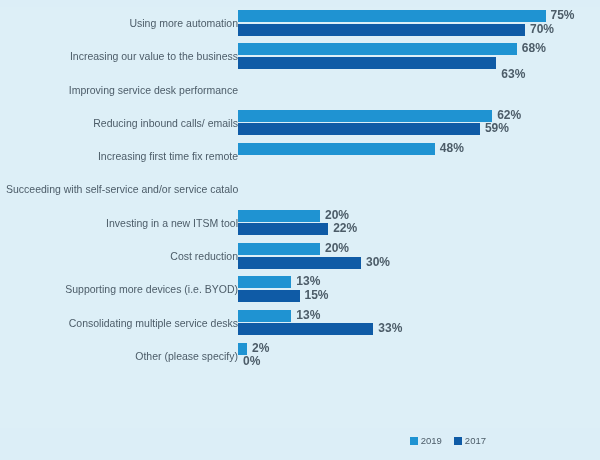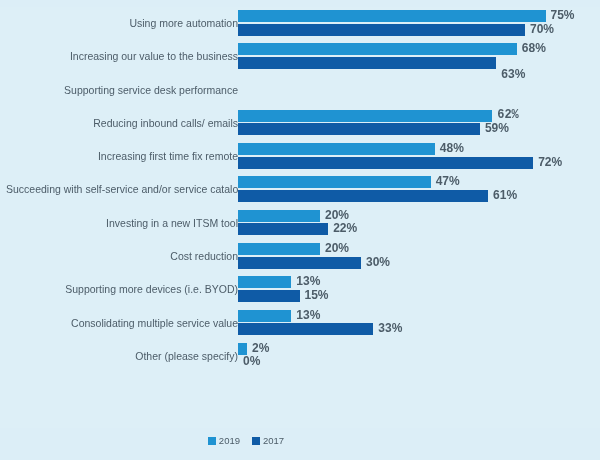--- a/index.html
+++ b/index.html
@@ -95,21 +95,21 @@
     font-weight: bold;
     color: #4c5c68;
     white-space: nowrap;
     line-height: 13px;
   }
   .legend {
     position: absolute;
     left: 0;
     top: 435px;
     width: 492px;
-    text-align: center;
+    text-align: right;
     font-size: 9.5px;
     color: #4c5c68;
   }
   .legend-item {
     display: inline-block;
     margin: 0 6px;
     white-space: nowrap;
   }
   .legend-swatch {
     display: inline-block;
@@ -150,62 +150,48 @@
             <div class="bar y2019" style="width: 278.8px; background: rgb(31, 147, 210);"></div>
             <span class="bar-value" style="left: 283.8px;">68%</span>
           </div>
           <div class="bar-wrap">
             <div class="bar y2017" style="width: 258.3px; background: rgb(15, 91, 166);"></div>
             <span class="bar-value" style="left: 263.3px; margin-top: 12px;">63%</span>
           </div>
         </div>
       </div>
       <div class="row">
-        <div class="cat-label">Supporting service desk performance</div>
+        <div class="cat-label">Improving service desk performance</div>
         <div class="bars">
         </div>
       </div>
       <div class="row">
         <div class="cat-label">Reducing inbound calls/ emails</div>
         <div class="bars">
           <div class="bar-wrap">
             <div class="bar y2019" style="width: 254.2px; background: rgb(31, 147, 210);"></div>
-            <span class="bar-value" style="left: 259.2px; font-family: Liberation Mono, monospace;">62%</span>
+            <span class="bar-value" style="left: 259.2px;">62%</span>
           </div>
           <div class="bar-wrap">
             <div class="bar y2017" style="width: 241.9px; background: rgb(15, 91, 166);"></div>
             <span class="bar-value" style="left: 246.9px;">59%</span>
           </div>
         </div>
       </div>
       <div class="row">
         <div class="cat-label">Increasing first time fix remote</div>
         <div class="bars">
           <div class="bar-wrap">
             <div class="bar y2019" style="width: 196.8px; background: rgb(31, 147, 210);"></div>
             <span class="bar-value" style="left: 201.8px;">48%</span>
           </div>
-          <div class="bar-wrap">
-            <div class="bar y2017" style="width: 295.2px; background: rgb(15, 91, 166);"></div>
-            <span class="bar-value" style="left: 300.2px;">72%</span>
-          </div>
         </div>
       </div>
       <div class="row">
         <div class="cat-label">Succeeding with self-service and/or service catalog</div>
-        <div class="bars">
-          <div class="bar-wrap">
-            <div class="bar y2019" style="width: 192.7px; background: rgb(31, 147, 210);"></div>
-            <span class="bar-value" style="left: 197.7px;">47%</span>
-          </div>
-          <div class="bar-wrap">
-            <div class="bar y2017" style="width: 250.1px; background: rgb(15, 91, 166);"></div>
-            <span class="bar-value" style="left: 255.1px;">61%</span>
-          </div>
-        </div>
       </div>
       <div class="row">
         <div class="cat-label">Investing in a new ITSM tool</div>
         <div class="bars">
           <div class="bar-wrap">
             <div class="bar y2019" style="width: 82px; background: rgb(31, 147, 210);"></div>
             <span class="bar-value" style="left: 87px;">20%</span>
           </div>
           <div class="bar-wrap">
             <div class="bar y2017" style="width: 90.2px; background: rgb(15, 91, 166);"></div>
@@ -233,21 +219,21 @@
             <div class="bar y2019" style="width: 53.3px; background: rgb(31, 147, 210);"></div>
             <span class="bar-value" style="left: 58.3px;">13%</span>
           </div>
           <div class="bar-wrap">
             <div class="bar y2017" style="width: 61.5px; background: rgb(15, 91, 166);"></div>
             <span class="bar-value" style="left: 66.5px;">15%</span>
           </div>
         </div>
       </div>
       <div class="row">
-        <div class="cat-label">Consolidating multiple service value</div>
+        <div class="cat-label">Consolidating multiple service desks</div>
         <div class="bars">
           <div class="bar-wrap">
             <div class="bar y2019" style="width: 53.3px; background: rgb(31, 147, 210);"></div>
             <span class="bar-value" style="left: 58.3px;">13%</span>
           </div>
           <div class="bar-wrap">
             <div class="bar y2017" style="width: 135.3px; background: rgb(15, 91, 166);"></div>
             <span class="bar-value" style="left: 140.3px;">33%</span>
           </div>
         </div>

